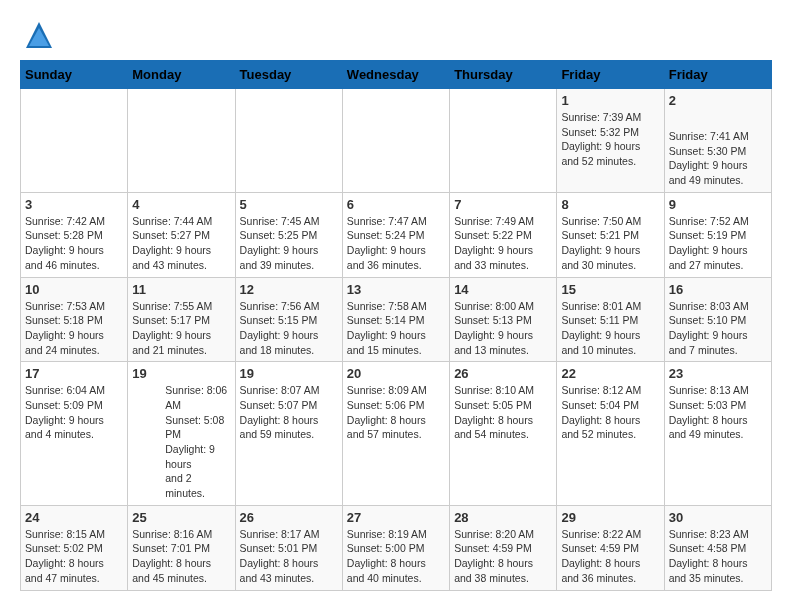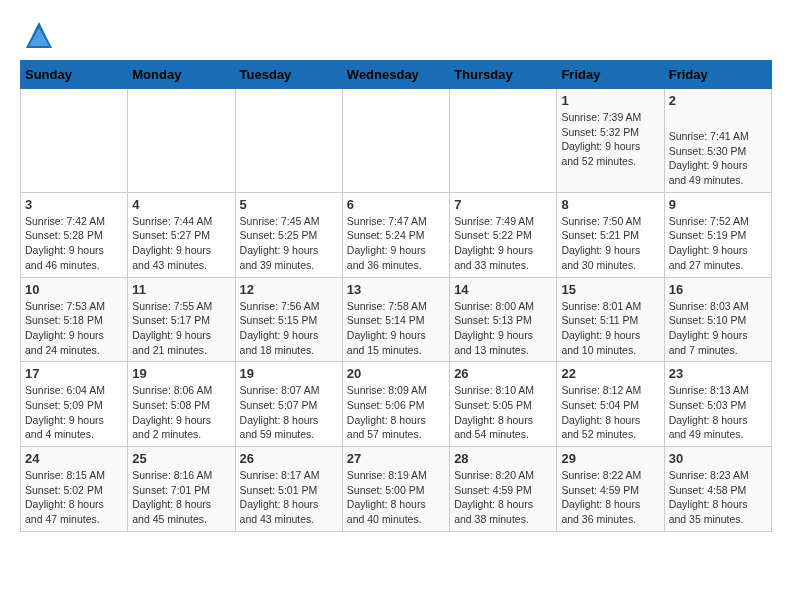--- a/index.html
+++ b/index.html
@@ -246,21 +246,21 @@
       <tr>
         <td>
           <span class="day-number">17</span>
           <div class="day-info" style="white-space: pre-line;">Sunrise: 6:04 AM
 Sunset: 5:09 PM
 Daylight: 9 hours
 and 4 minutes.</div>
         </td>
         <td>
           <span class="day-number">19</span>
-          <div class="day-info" style="white-space: pre-line;">Sunrise: 8:06 AM
+          <div class="day-info" style="white-space: pre-line; margin-left: 33px;">Sunrise: 8:06 AM
 Sunset: 5:08 PM
 Daylight: 9 hours
 and 2 minutes.</div>
         </td>
         <td>
           <span class="day-number">19</span>
           <div class="day-info" style="white-space: pre-line;">Sunrise: 8:07 AM
 Sunset: 5:07 PM
 Daylight: 8 hours
 and 59 minutes.</div>

